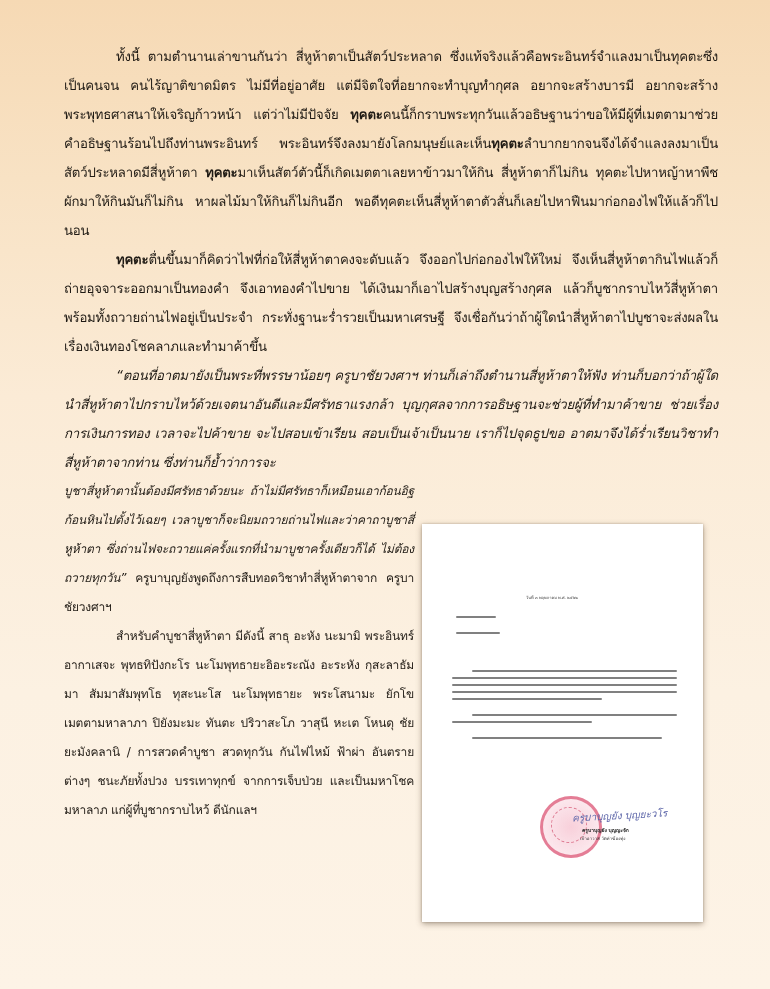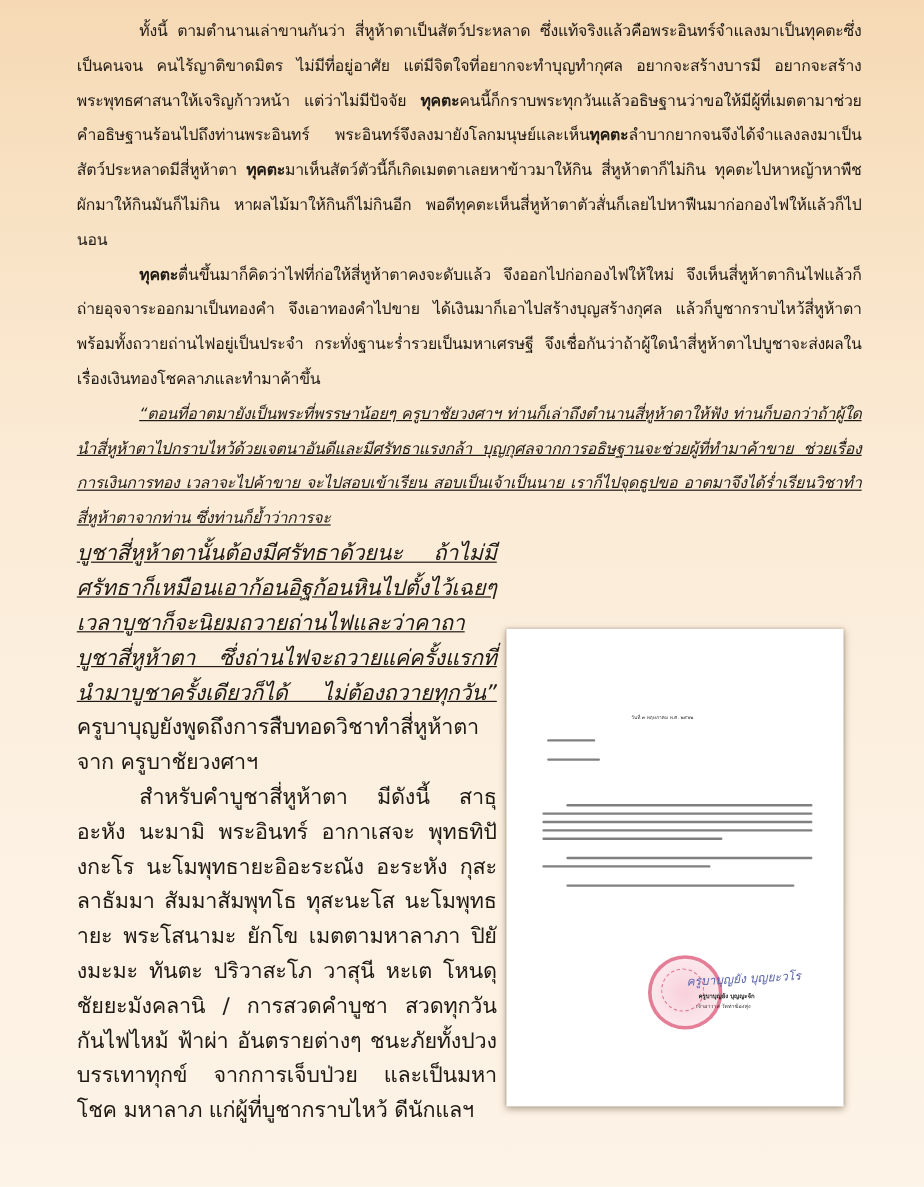--- a/index.html
+++ b/index.html
@@ -4,34 +4,34 @@
 <style>
   html, body { margin: 0; padding: 0; }
   body {
     width: 770px; height: 989px; overflow: hidden;
     background: linear-gradient(180deg, #f6d9b4 0%, #f8e2c4 18%, #fbebd6 40%, #fcf1e2 70%, #fdf3e6 100%);
     font-family: "DejaVu Sans", "Liberation Sans", sans-serif;
     color: #1f1a14;
     position: relative;
   }
   .page {
-    position: absolute; left: 64px; top: 12px; width: 654px;
+    position: absolute; left: 64px; top: 42px; width: 654px;
     font-size: 13.2px; line-height: 29px;
     text-align: justify; text-align-last: left;
     letter-spacing: -0.2px;
   }
   .p { margin: 0; }
   .indent { text-indent: 52px; }
-  .italic { font-style: italic; text-decoration: underline; }
+  .italic { font-style: italic; }
   b { font-weight: bold; }
   .split {
     position: relative; width: 654px;
   }
   .left-col {
-    width: 350px; font-size: 18px; line-height: 29px;
+    width: 350px; font-size: 12px; line-height: 29px;
   }
   .chant { font-weight: normal; }
   .letter {
     position: absolute; left: 422px; top: 524px; width: 281px; height: 398px;
     background: #ffffff;
     box-shadow: 0 2px 6px rgba(80,60,40,0.45), 0 0 2px rgba(80,60,40,0.3);
     font-family: "DejaVu Sans", sans-serif; color: #333;
   }
   .ltr-line { position: absolute; height: 3px; background: #555; border-radius: 1px; opacity: 0.75; }
   .ltr-small { position: absolute; font-size: 4px; color: #333; white-space: nowrap; }

